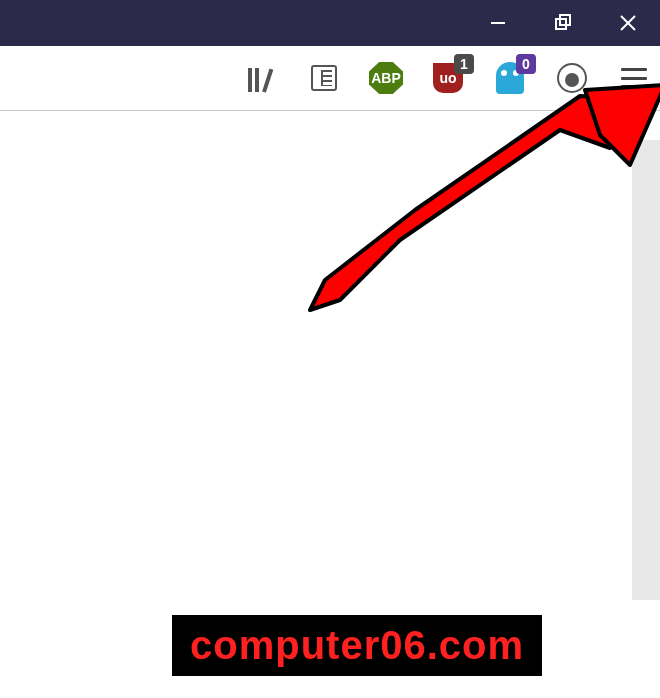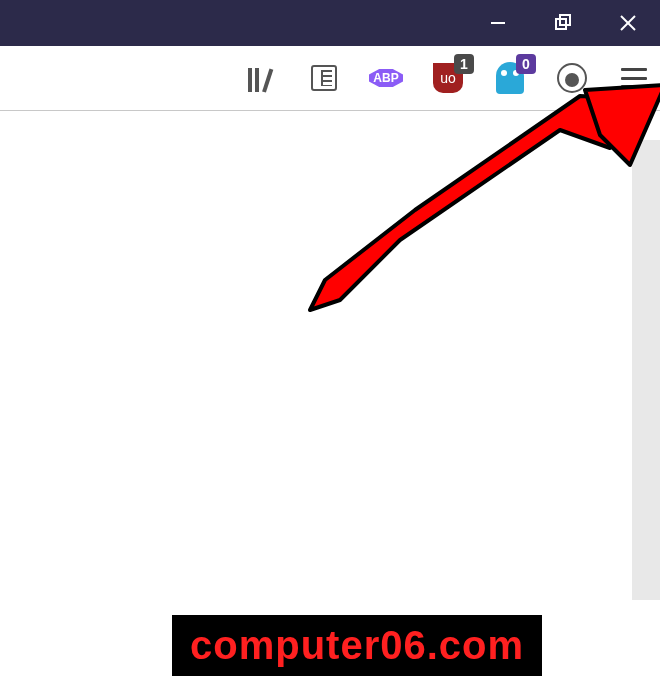--- a/index.html
+++ b/index.html
@@ -96,40 +96,40 @@
       color: #ff2020;
       font-size: 40px;
       font-weight: bold;
       padding: 8px 18px;
       font-family: Arial, sans-serif;
       letter-spacing: 1px;
     }
     
     .abp-icon {
       width: 34px;
-      height: 18px;
-      background: #8b5cf6;
-      display: flex;
-      align-items: center;
-      justify-content: center;
-      color: #fff;
-      font-size: 12px;
+      height: 32px;
+      background: #4d7c0f;
+      display: flex;
+      align-items: center;
+      justify-content: center;
+      color: #fff;
+      font-size: 14px;
       font-weight: bold;
       clip-path: polygon(30% 0%, 70% 0%, 100% 30%, 100% 70%, 70% 100%, 30% 100%, 0% 70%, 0% 30%);
     }
     .ubo-icon {
       width: 30px;
       height: 30px;
       background: #a02020;
       display: flex;
       align-items: center;
       justify-content: center;
       color: #fff;
       font-size: 14px;
-      font-weight: normal;
+      font-weight: bold;
       border-radius: 0 0 10px 10px;
     }
     .ghost-icon {
       width: 28px;
       height: 32px;
       background: #2aa8d8;
       border-radius: 14px 14px 4px 4px;
       position: relative;
     }
     .ghost-icon::before, .ghost-icon::after {

